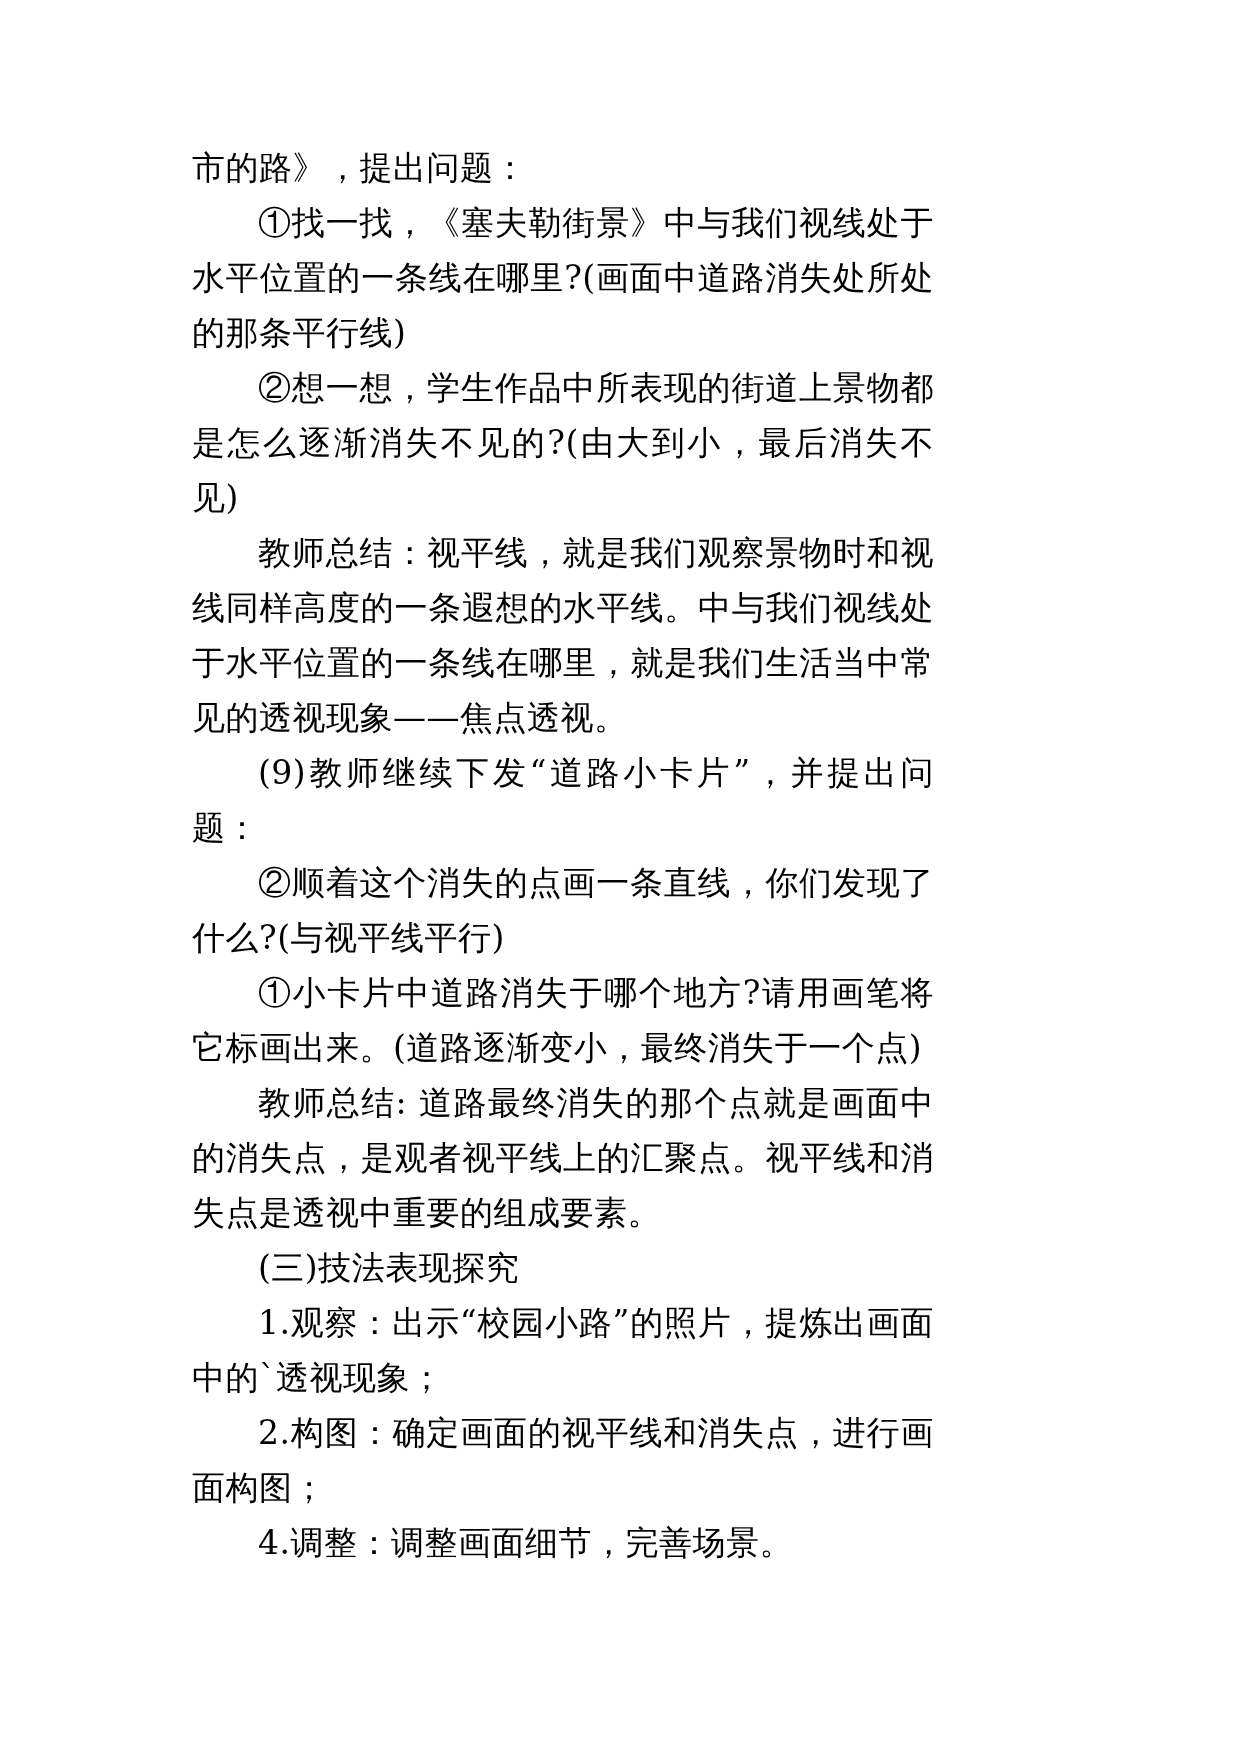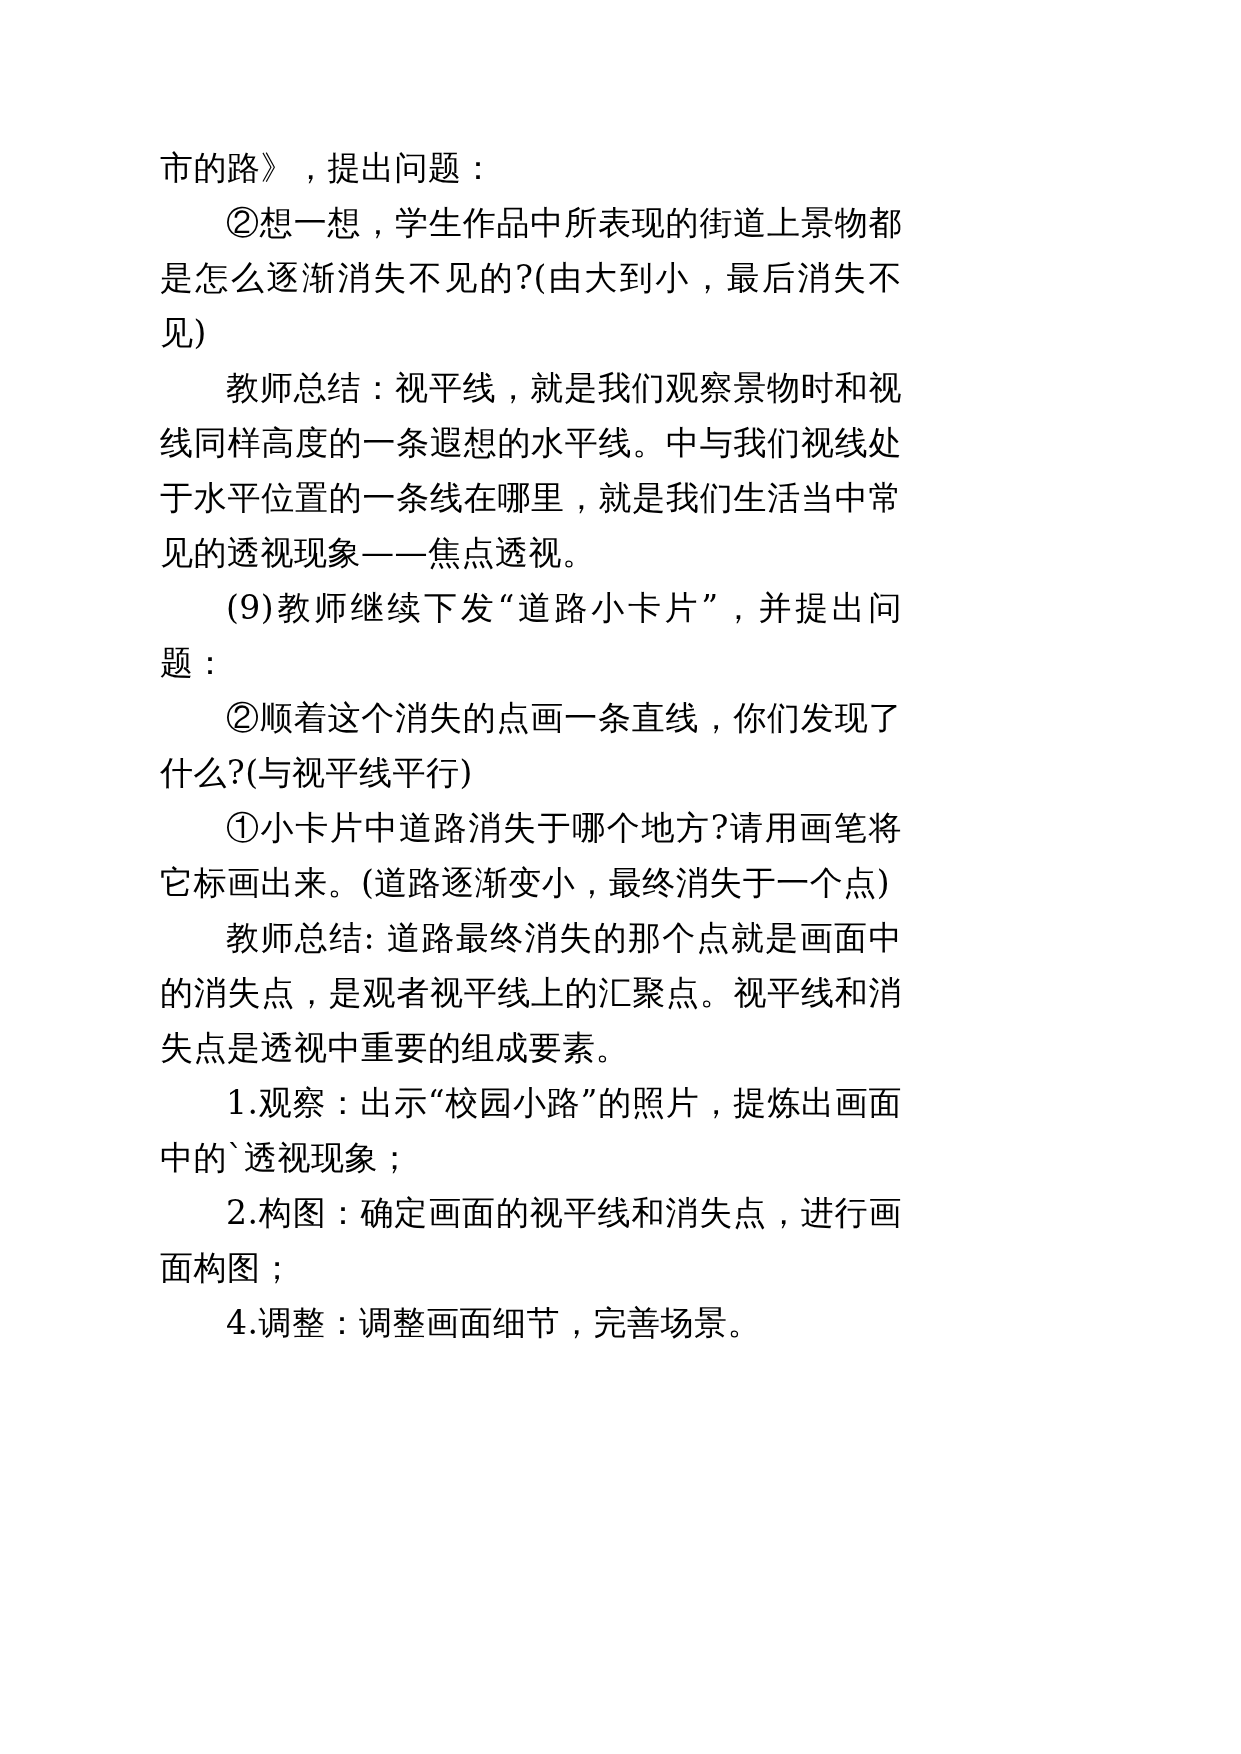--- a/index.html
+++ b/index.html
@@ -15,20 +15,21 @@
     color: #000000;
     position: relative;
     overflow: hidden;
   }
   .page {
     box-sizing: border-box;
     width: 1052px;
     height: 1754px;
     padding: 140px 150px 12px 160px;
     background: #ffffff;
+    margin-left: 32px;
   }
   .doc-body {
     font-size: 33px;
     line-height: 55px;
     letter-spacing: 0.5px;
     text-align: justify;
     text-justify: inter-ideograph;
   }
   .para {
     margin: 0;
@@ -38,23 +39,25 @@
   .para.indent {
     text-indent: 66px;
   }
 </style>
 </head>
 <body>
 
 <div class="page">
   <div class="doc-body">
     <p class="para">市的路》，提出问题：</p>
+    <p class="para indent">①找一找，《塞夫勒街景》中与我们视线处于水平位置的一条线在哪里?(画面中道路消失处所处的那条平行线)</p>
     <p class="para indent">②想一想，学生作品中所表现的街道上景物都是怎么逐渐消失不见的?(由大到小，最后消失不见)</p>
     <p class="para indent">教师总结：视平线，就是我们观察景物时和视线同样高度的一条遐想的水平线。中与我们视线处于水平位置的一条线在哪里，就是我们生活当中常见的透视现象——焦点透视。</p>
     <p class="para indent">(9)教师继续下发“道路小卡片”，并提出问题：</p>
     <p class="para indent">②顺着这个消失的点画一条直线，你们发现了什么?(与视平线平行)</p>
     <p class="para indent">①小卡片中道路消失于哪个地方?请用画笔将它标画出来。(道路逐渐变小，最终消失于一个点)</p>
     <p class="para indent">教师总结: 道路最终消失的那个点就是画面中的消失点，是观者视平线上的汇聚点。视平线和消失点是透视中重要的组成要素。</p>
+    <p class="para indent">(三)技法表现探究</p>
     <p class="para indent">1.观察：出示“校园小路”的照片，提炼出画面中的`透视现象；</p>
     <p class="para indent">2.构图：确定画面的视平线和消失点，进行画面构图；</p>
     <p class="para indent">4.调整：调整画面细节，完善场景。</p>
   </div>
 </div>
 
 </body></html>

